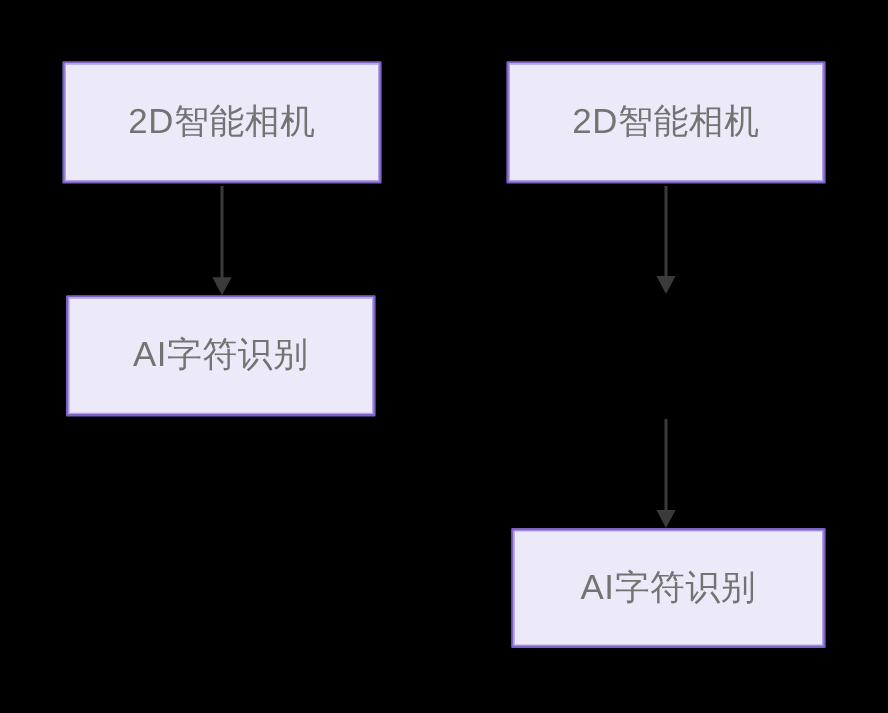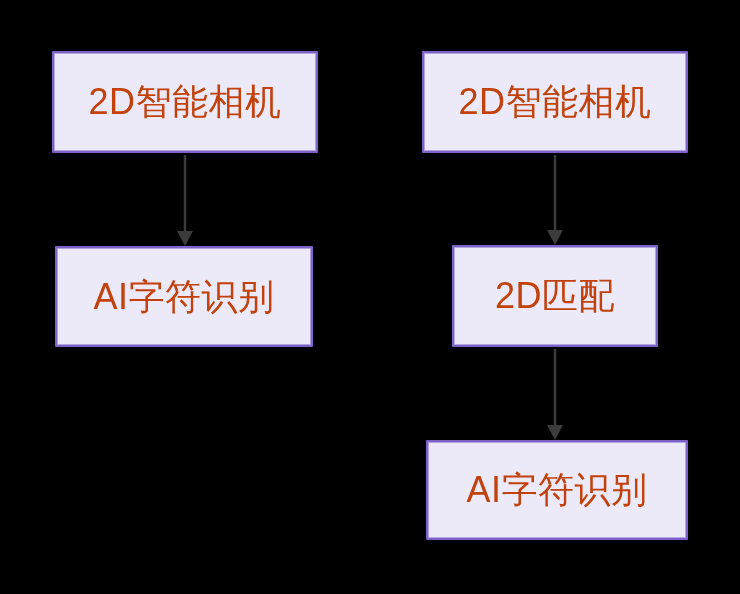--- a/index.html
+++ b/index.html
@@ -20,22 +20,22 @@
     box-sizing: border-box;
     background: #ECEAF8;
     border: 2px solid #7D63C8;
     border-radius: 1px;
     box-shadow: inset 0 0 0 1px #B3A3E0;
     display: flex;
     align-items: center;
     justify-content: center;
   }
   .node-label {
-    color: #c2410c;
-    font-size: 36px;
+    color: #737373;
+    font-size: 29px;
     line-height: 1;
     white-space: nowrap;
     letter-spacing: 0.5px;
   }
   
   .n-left-1  { left: 52px;  top: 51px;  width: 266px; height: 102px; }
   .n-left-2  { left: 55px;  top: 246px; width: 258px; height: 101px; }
   .n-right-1 { left: 422px; top: 51px;  width: 266px; height: 102px; }
   .n-right-2 { left: 452px; top: 245px; width: 206px; height: 102px; }
   .n-right-3 { left: 426px; top: 440px; width: 262px; height: 100px; }
@@ -71,20 +71,17 @@
   <div class="node n-left-1">
     <span class="node-label">2D智能相机</span>
   </div>
   <div class="node n-left-2">
     <span class="node-label">AI字符识别</span>
   </div>
 
   <div class="node n-right-1">
     <span class="node-label">2D智能相机</span>
   </div>
-  <div class="node n-right-2">
-    <span class="node-label">2D匹配</span>
-  </div>
   <div class="node n-right-3">
     <span class="node-label">AI字符识别</span>
   </div>
 
 </div>
 
 </body></html>

